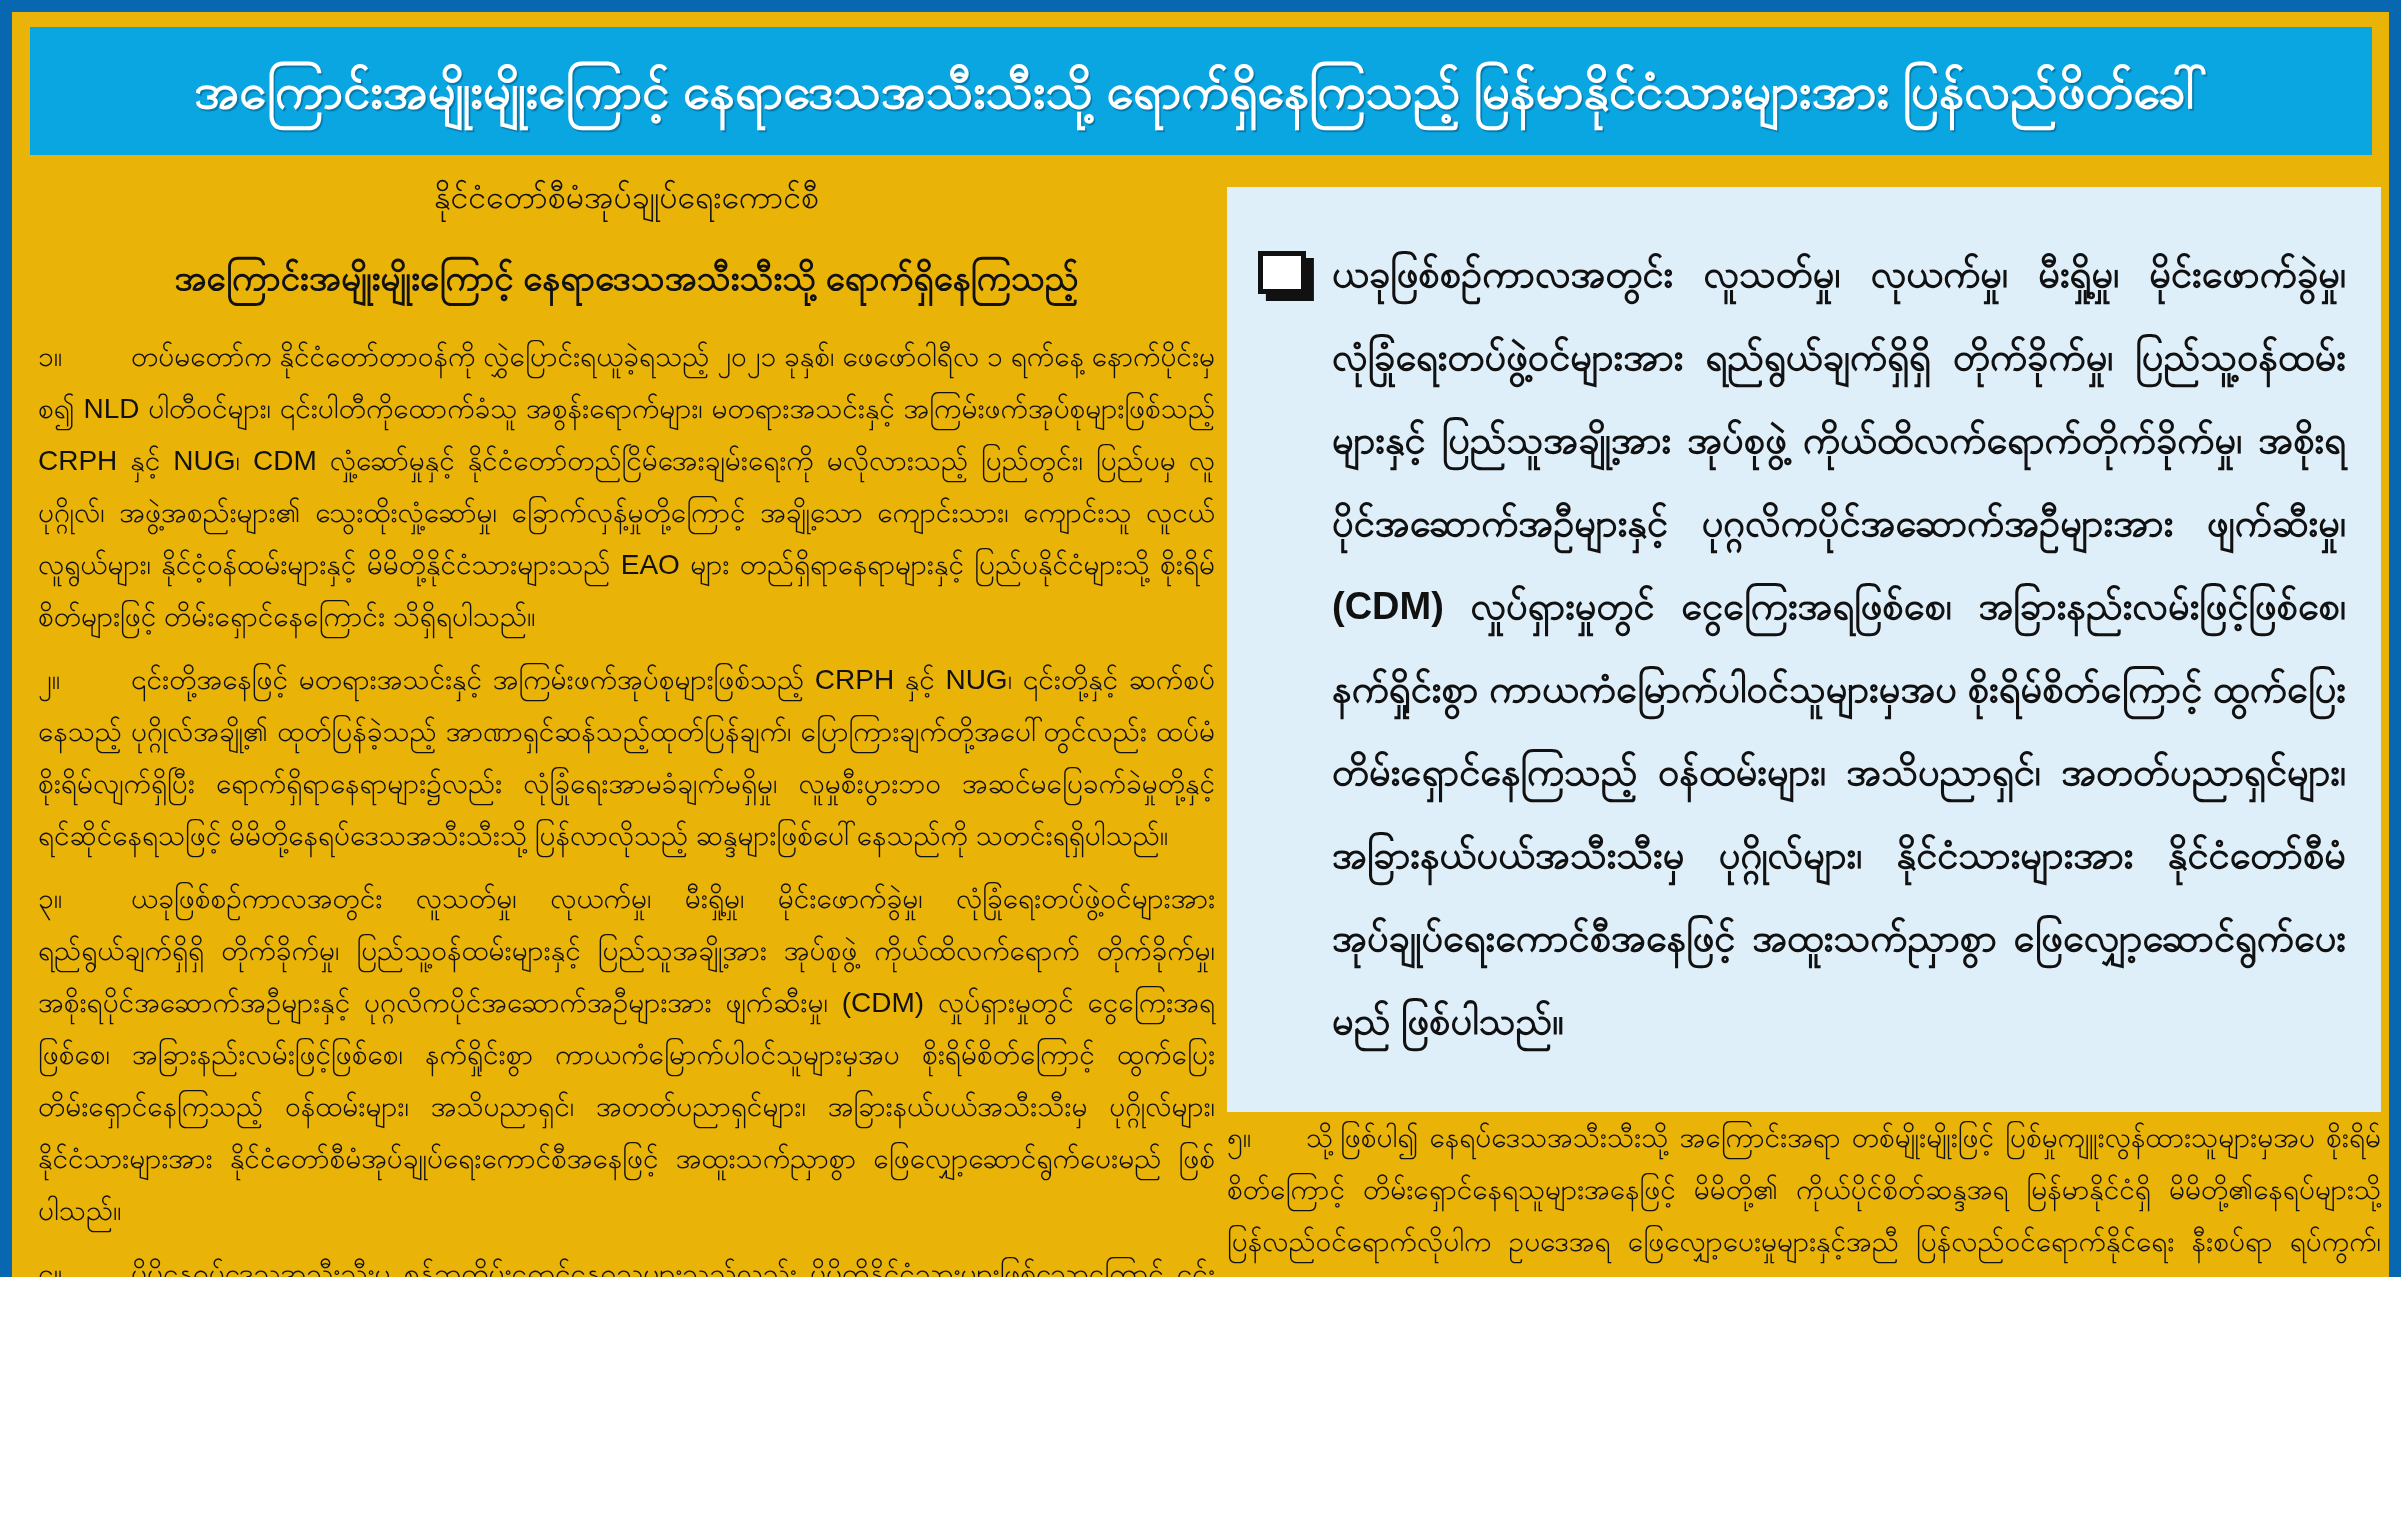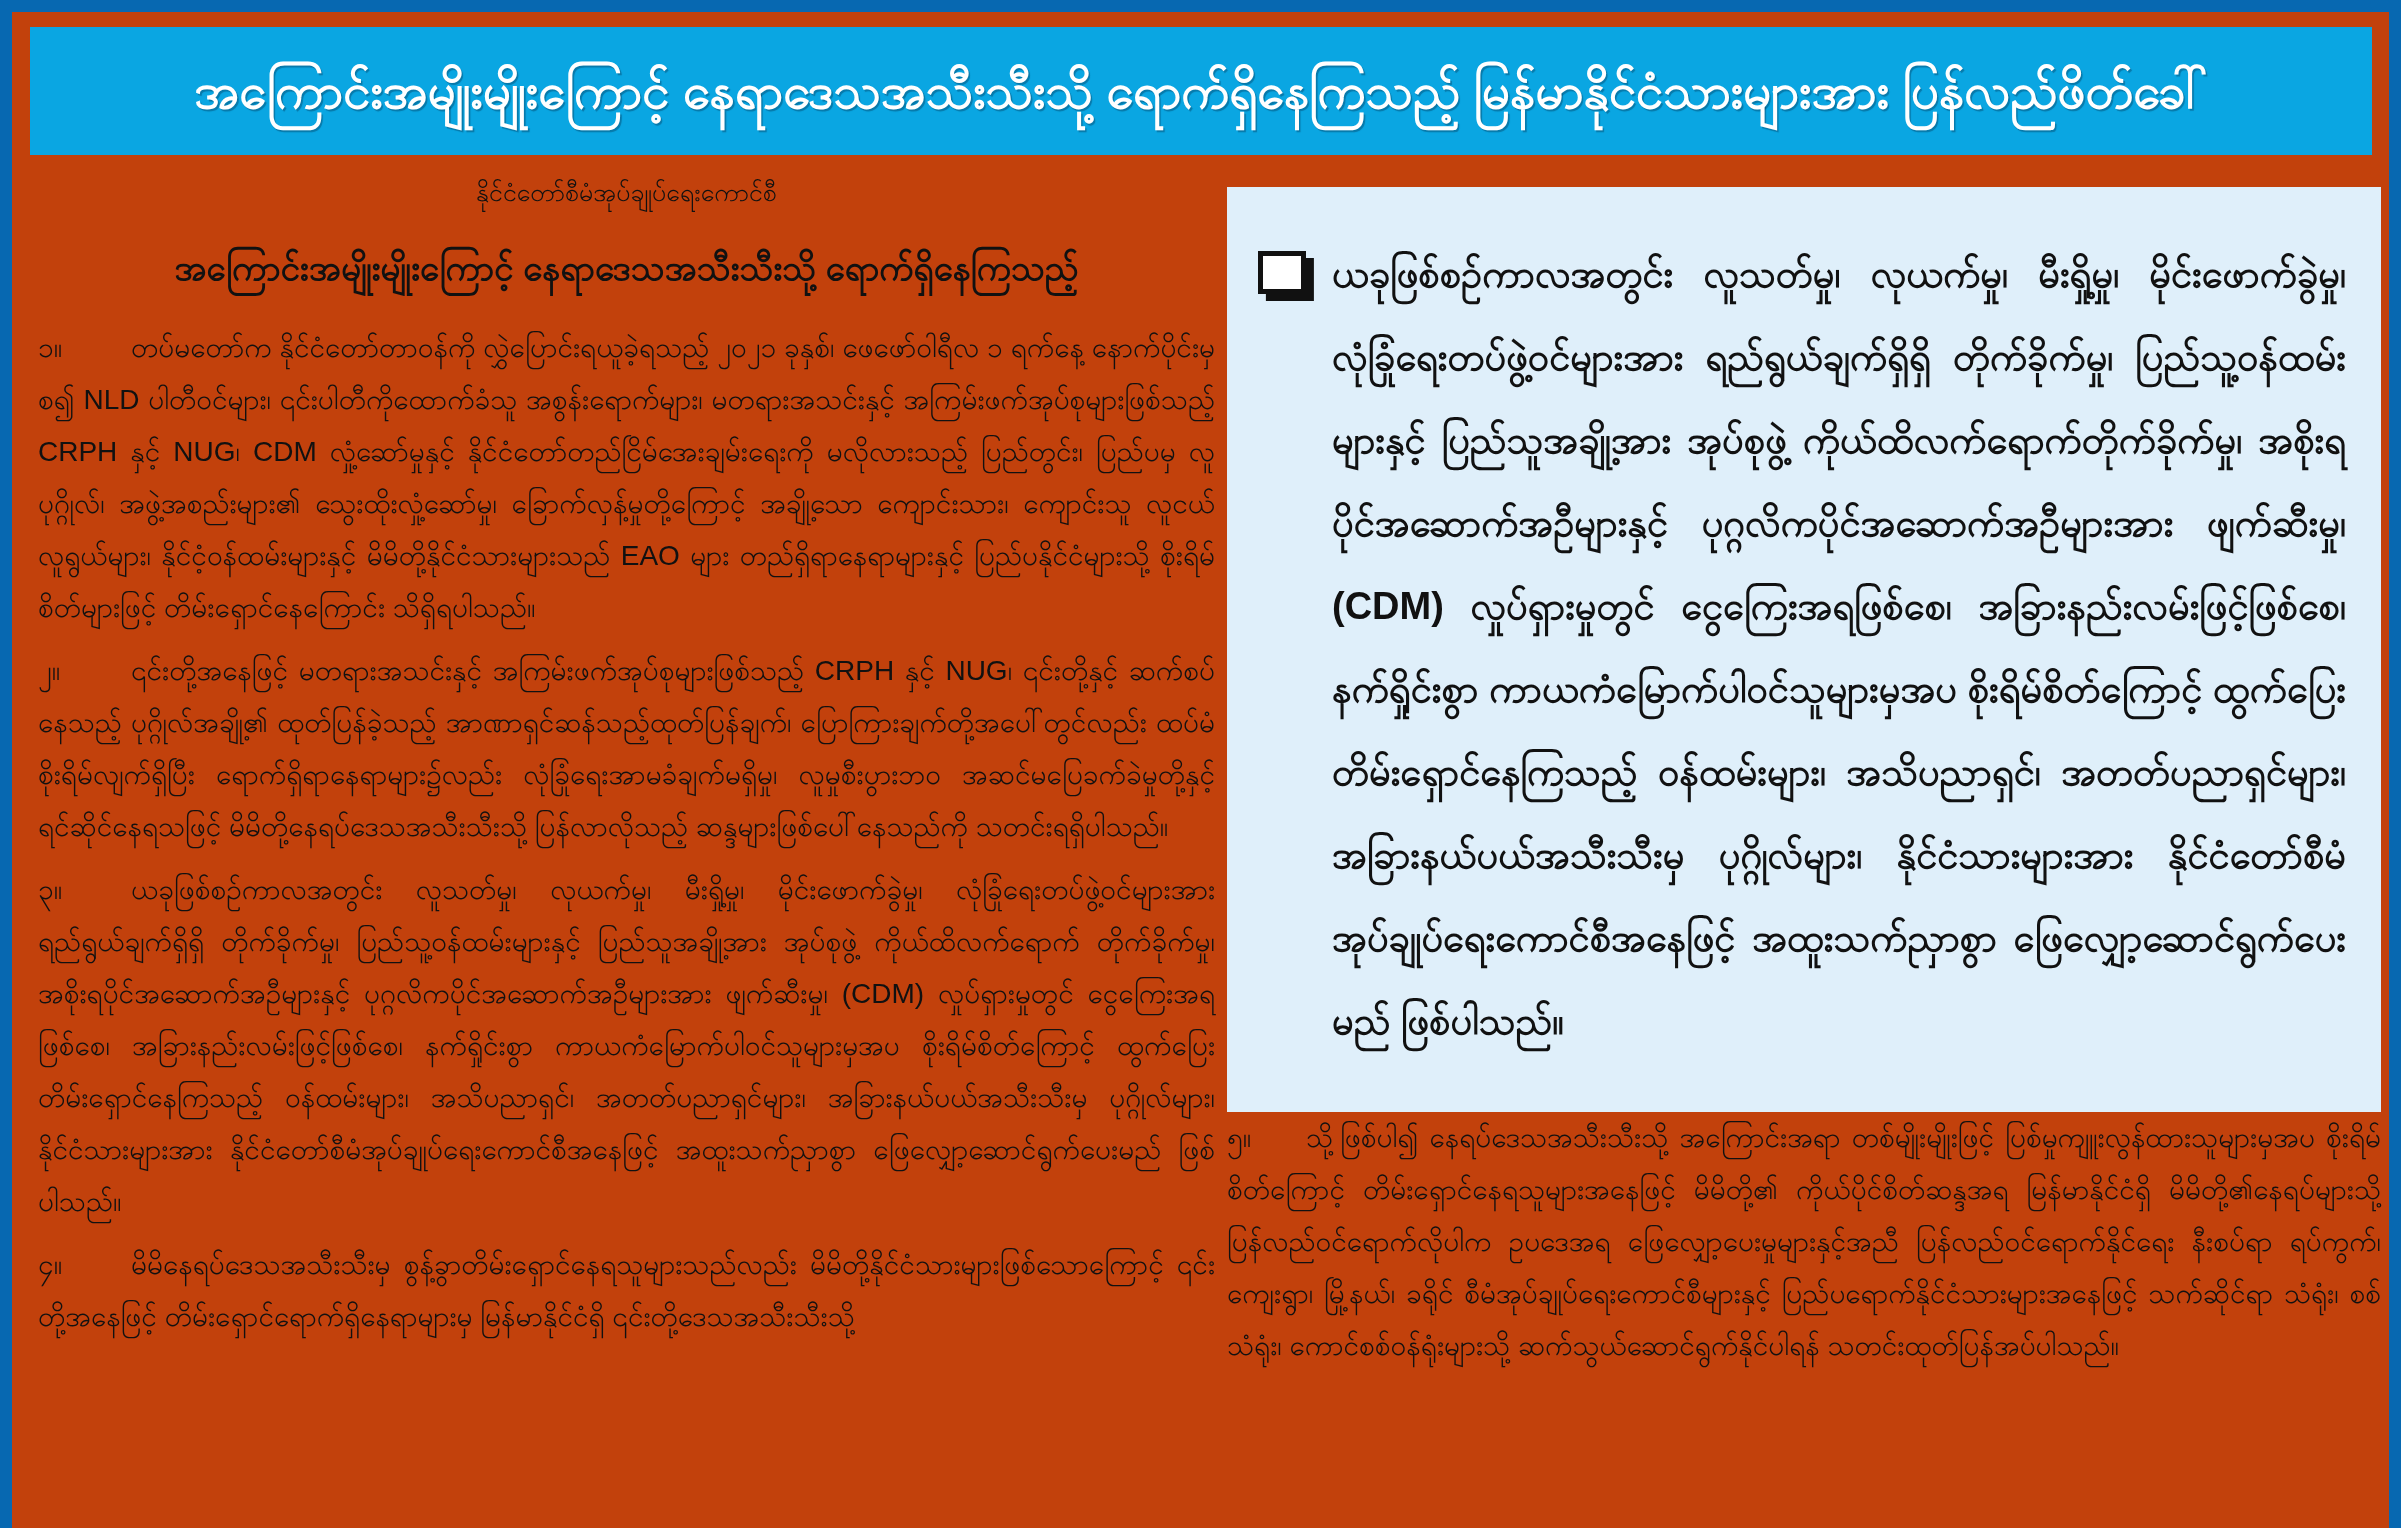--- a/index.html
+++ b/index.html
@@ -1,36 +1,36 @@
 <!DOCTYPE html>
 <html style="font-size:12.6px"><head>
 <meta charset="utf-8">
 <style>
   html,body{margin:0;padding:0;background:#ffffff;}
   .page{
-    position:relative;width:2401px;height:1528px;background:#c2410c;
+    position:relative;width:2401px;height:1277px;background:#eab308;
     overflow:hidden;font-family:"Liberation Sans","DejaVu Sans",sans-serif;color:#111111;
   }
   
   .frame-top{position:absolute;left:0;top:0;width:2401px;height:11.8px;background:#0768b1;}
   .frame-left{position:absolute;left:0;top:0;width:11.8px;height:1528px;background:#0768b1;}
   .frame-right{position:absolute;left:2389px;top:0;width:12.6px;height:1528px;background:#0768b1;}
   
   .banner{
     position:absolute;left:30px;top:27px;width:2342px;height:128px;background:#0aa6e2;
     display:flex;align-items:center;justify-content:center;
   }
   .banner-title{
     color:#ffffff;font-weight:bold;font-size:49px;line-height:1;white-space:nowrap;
     text-shadow:1.6px 1.6px 0.8px rgba(0,40,70,0.35);
   }
   
   .left-col{position:absolute;left:38px;top:171px;width:1177px;}
   .right-col{position:absolute;left:1227px;top:187px;width:1154px;}
-  .center-line{text-align:center;font-size:25px;line-height:1.35;}
+  .center-line{text-align:center;font-size:32px;line-height:1.35;}
   .org-line{margin:4.7px 0 27px 0;}
   .doc-type{margin:0 0 41px 0;}
   .doc-title{font-weight:bold;font-size:35px;line-height:1.85;text-align:center;margin:0 0 20.4px 0;}
   .para{
     font-size:28px;line-height:52px;text-align:justify;margin:0 0 11px 0;
   }
   .para .num{display:inline-block;width:93px;}
   .bold{font-weight:normal;}
   
   .highlight-box{

